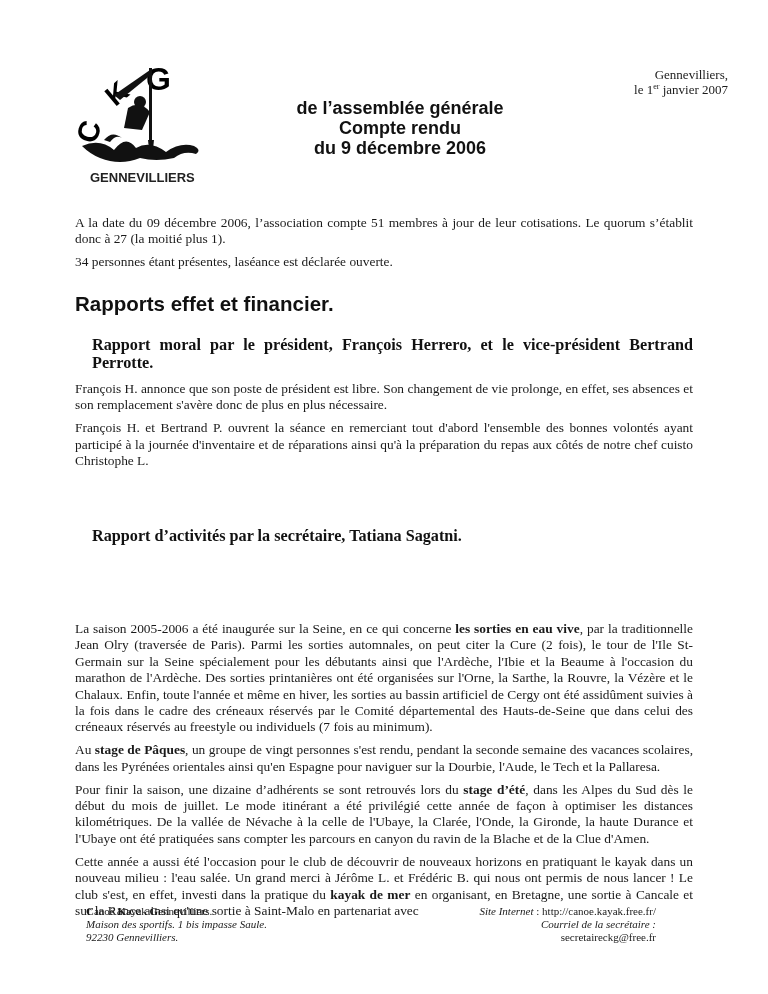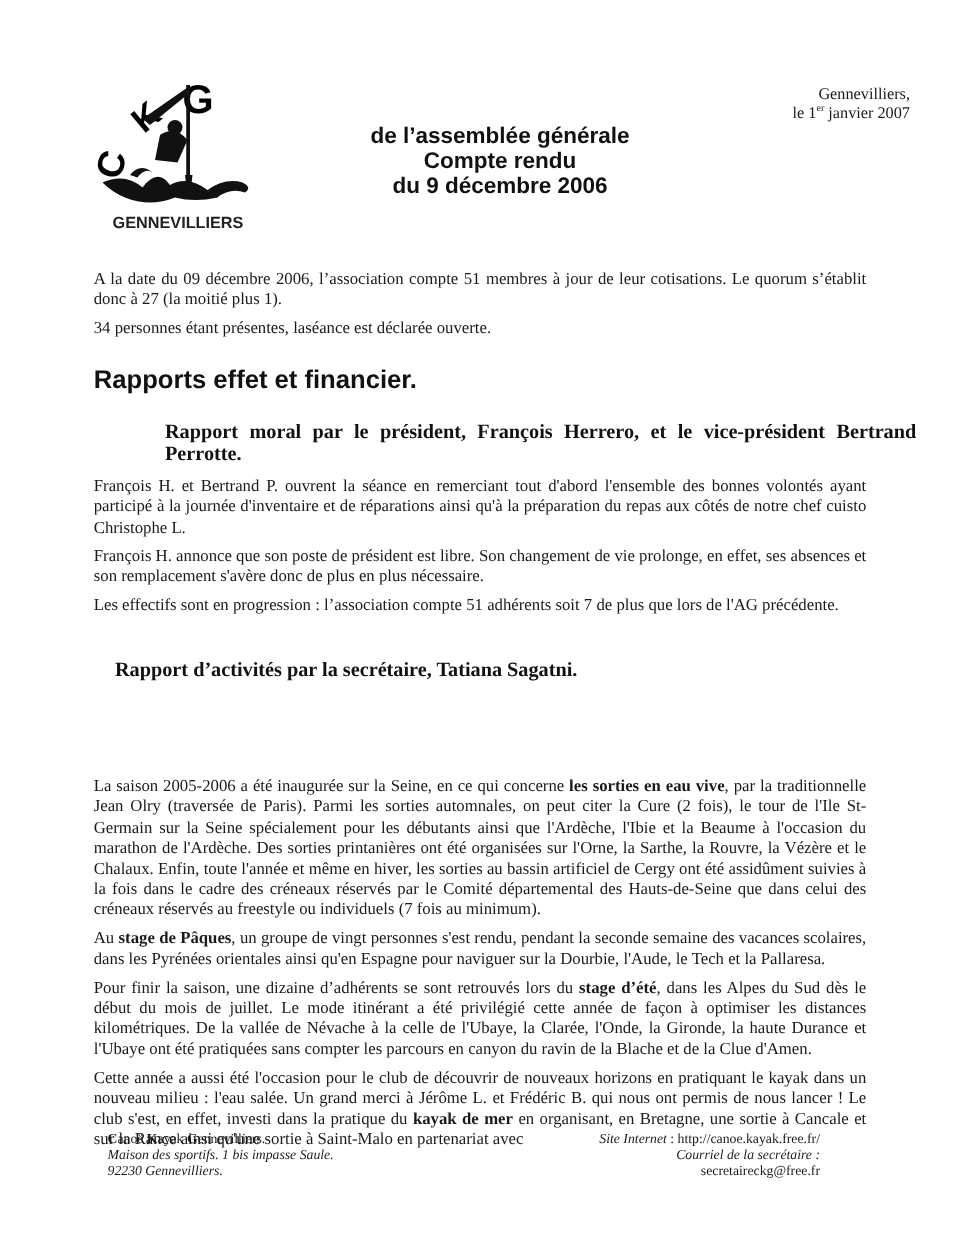--- a/index.html
+++ b/index.html
@@ -53,26 +53,25 @@
   <div>du 9 décembre 2006</div>
 </div>
 
 <div class="abs body-text" style="top:215px;">
   <p>A la date du 09 décembre 2006, l’association compte 51 membres à jour de leur cotisations. Le quorum s’établit donc à 27 (la moitié plus 1).</p>
   <p>34 personnes étant présentes, laséance est déclarée ouverte.</p>
 </div>
 
 <div class="abs section-h1">Rapports effet et financier.</div>
 
-<div class="abs section-h2" style="top:336px;margin-left:40px;">Rapport moral par le président, François Herrero, et le vice-président Bertrand Perrotte.</div>
+<div class="abs section-h2" style="top:336px;">Rapport moral par le président, François Herrero, et le vice-président Bertrand Perrotte.</div>
 
 <div class="abs body-text" style="top:381px;">
+  <p>François H. annonce que son poste de président est libre. Son changement de vie prolonge, en effet, ses absences et son remplacement s'avère donc de plus en plus nécessaire.</p>
   <p>François H. et Bertrand P. ouvrent la séance en remerciant tout d'abord l'ensemble des bonnes volontés ayant participé à la journée d'inventaire et de réparations ainsi qu'à la préparation du repas aux côtés de notre chef cuisto Christophe L.</p>
-  <p>François H. annonce que son poste de président est libre. Son changement de vie prolonge, en effet, ses absences et son remplacement s'avère donc de plus en plus nécessaire.</p>
-  <p>Les effectifs sont en progression : l’association compte 51 adhérents soit 7 de plus que lors de l'AG précédente.</p>
 </div>
 
 <div class="abs section-h2" style="top:527px;">Rapport d’activités par la secrétaire, Tatiana Sagatni.</div>
 
 <div class="abs body-text" style="top:578px;margin-top:43px;">
   <p><span>La saison 2005-2006 a été inaugurée sur la Seine, en ce qui concerne </span><b>les sorties en eau vive</b><span>, par la traditionnelle Jean Olry (traversée de Paris). Parmi les sorties automnales, on peut citer la Cure (2 fois), le tour de l'Ile St-Germain sur la Seine spécialement pour les débutants ainsi que l'Ardèche, l'Ibie et la Beaume à l'occasion du marathon de l'Ardèche. Des sorties printanières ont été organisées sur l'Orne, la Sarthe, la Rouvre, la Vézère et le Chalaux. Enfin, toute l'année et même en hiver, les sorties au bassin artificiel de Cergy ont été assidûment suivies à la fois dans le cadre des créneaux réservés par le Comité départemental des Hauts-de-Seine que dans celui des créneaux réservés au freestyle ou individuels (7 fois au minimum).</span></p>
   <p><span>Au </span><b>stage de Pâques</b><span>, un groupe de vingt personnes s'est rendu, pendant la seconde semaine des vacances scolaires, dans les Pyrénées orientales ainsi qu'en Espagne pour naviguer sur la Dourbie, l'Aude, le Tech et la Pallaresa.</span></p>
   <p><span>Pour finir la saison,  une dizaine d’adhérents se sont retrouvés lors du </span><b>stage d’été</b><span>, dans les Alpes du Sud dès le début du mois de juillet. Le mode itinérant a été privilégié cette année de façon à optimiser les distances kilométriques. De la vallée de Névache à la celle de l'Ubaye, la Clarée, l'Onde, la Gironde, la haute Durance et l'Ubaye ont été pratiquées sans compter les parcours en canyon du ravin de la Blache et de la Clue d'Amen.</span></p>
   <p><span>Cette année a aussi été l'occasion pour le club de découvrir de nouveaux horizons en pratiquant le kayak dans un nouveau milieu : l'eau salée. Un grand merci à Jérôme L. et Frédéric B. qui nous ont permis de nous lancer ! Le club s'est, en effet, investi dans la pratique du </span><b>kayak de mer</b><span> en organisant, en Bretagne, une sortie à Cancale et sur la Rance ainsi qu'une sortie à Saint-Malo en partenariat avec</span></p>
 </div>

